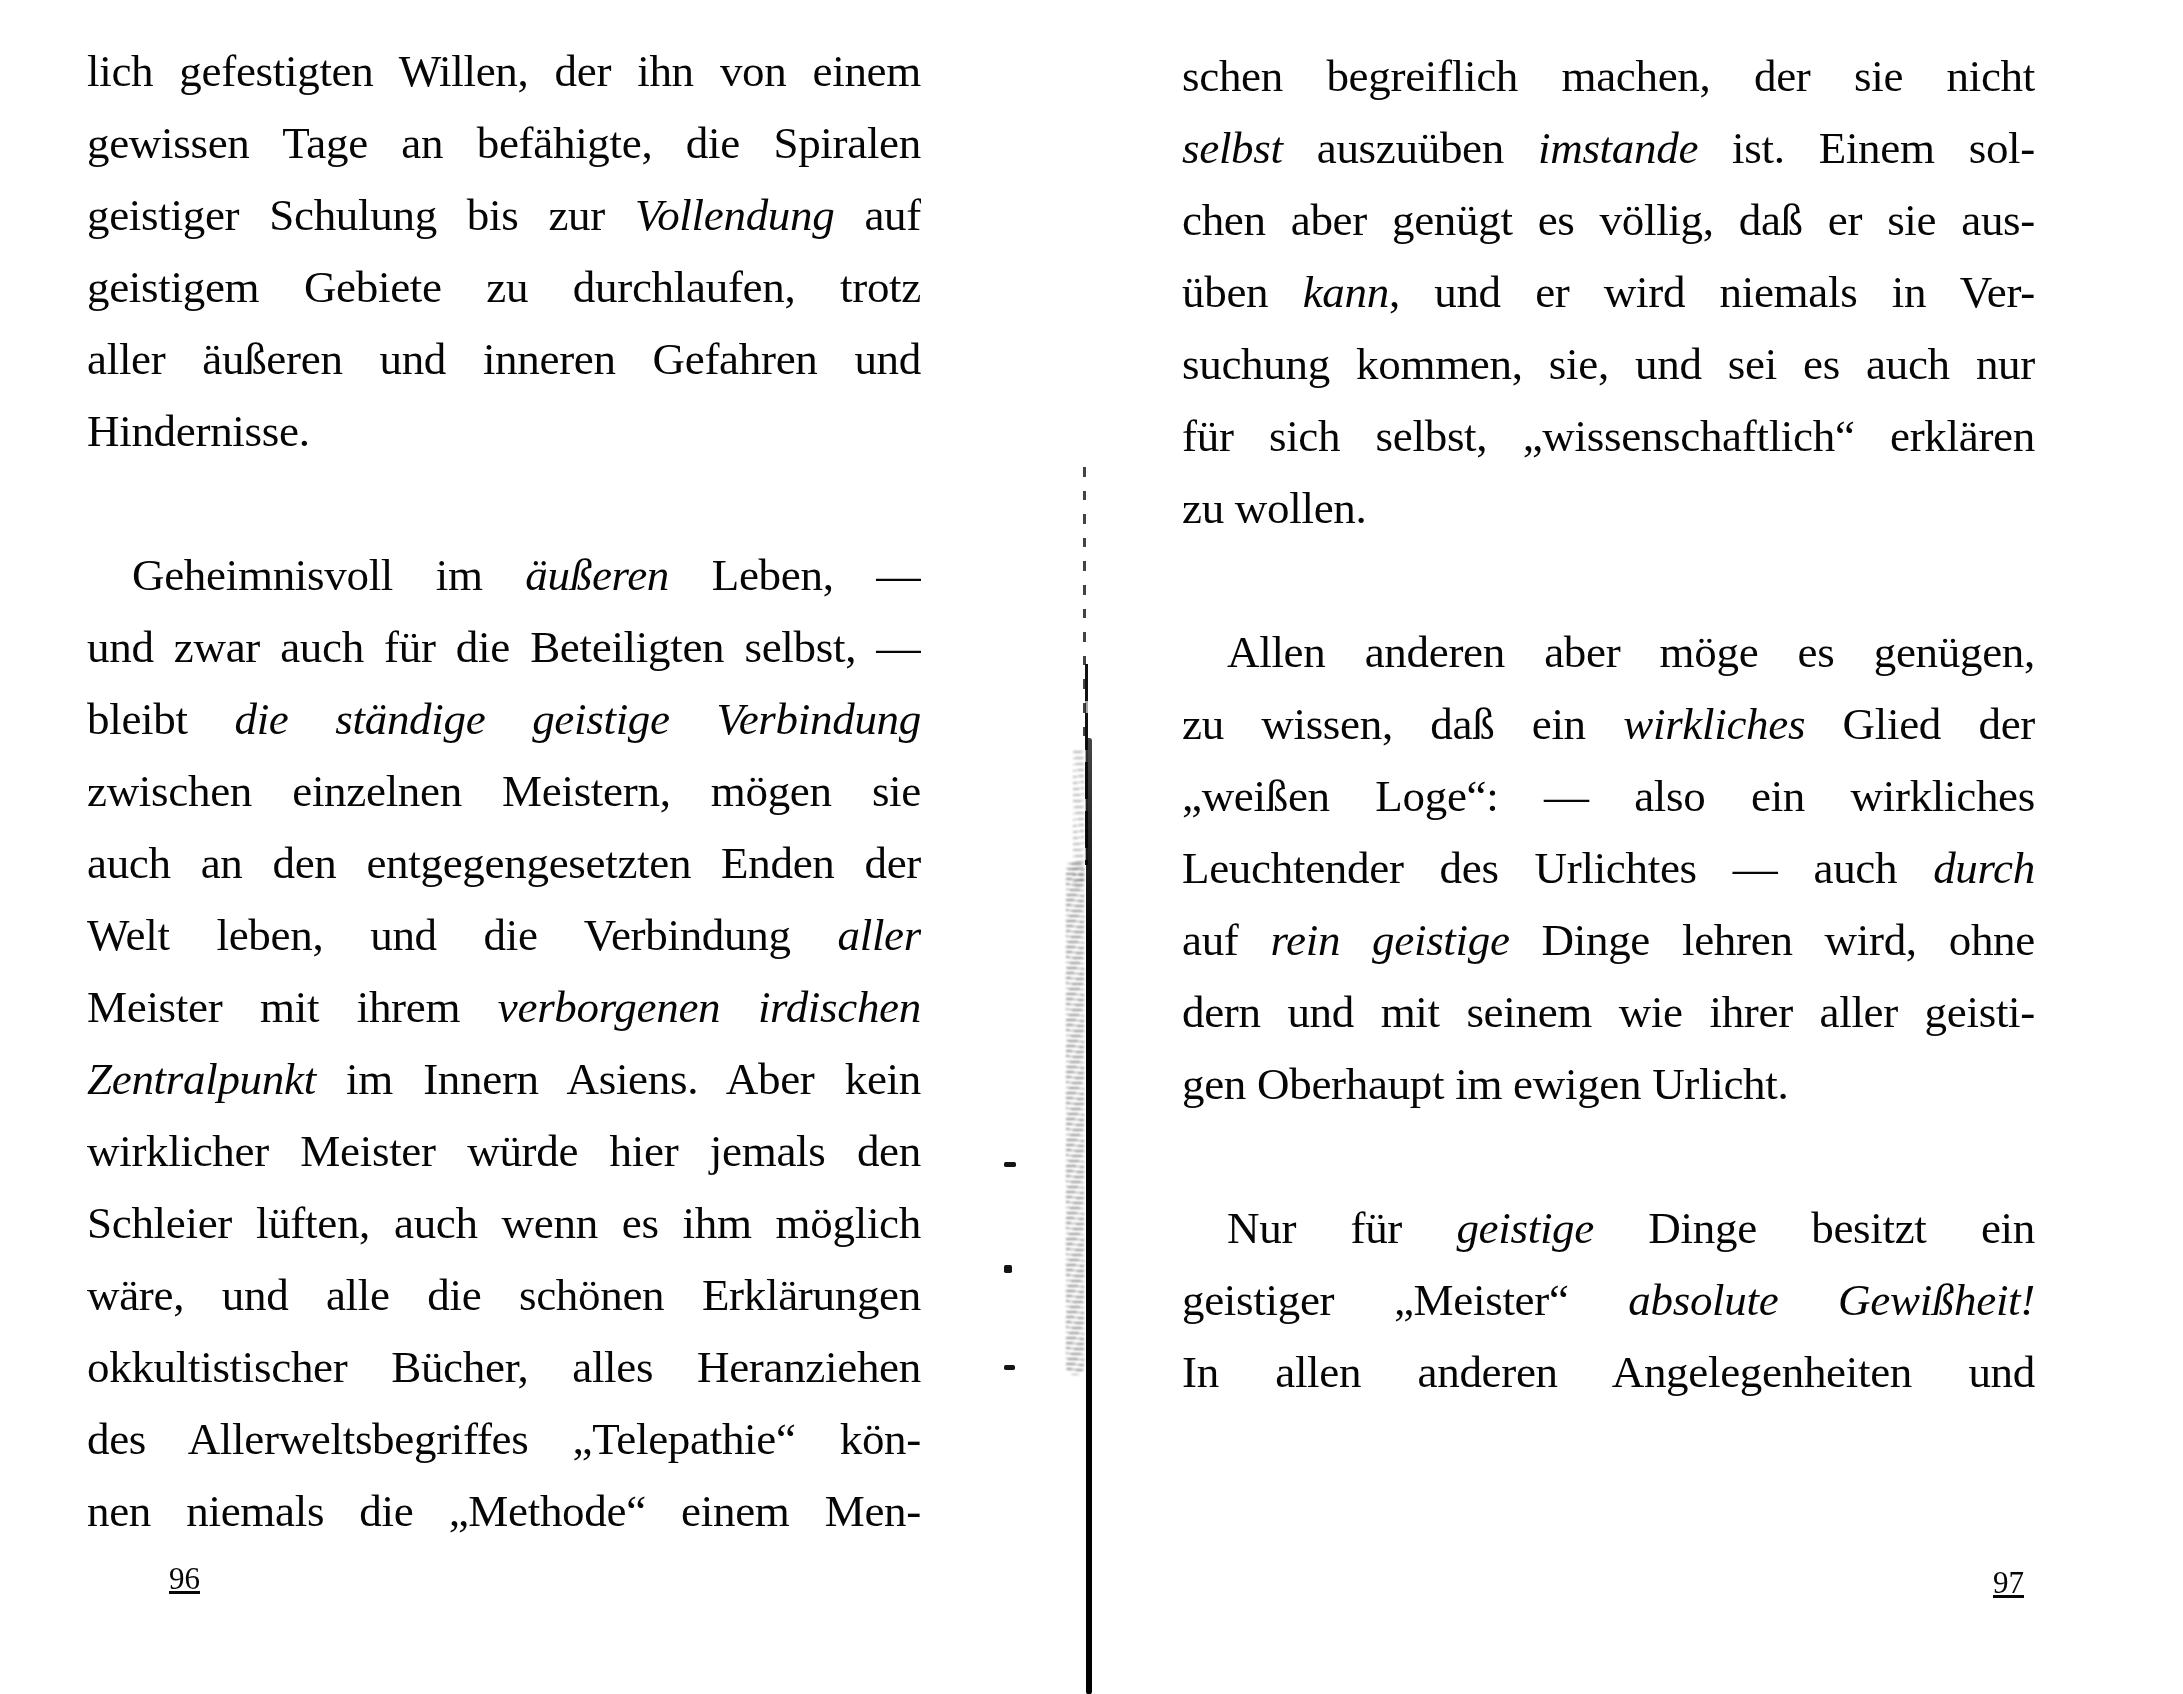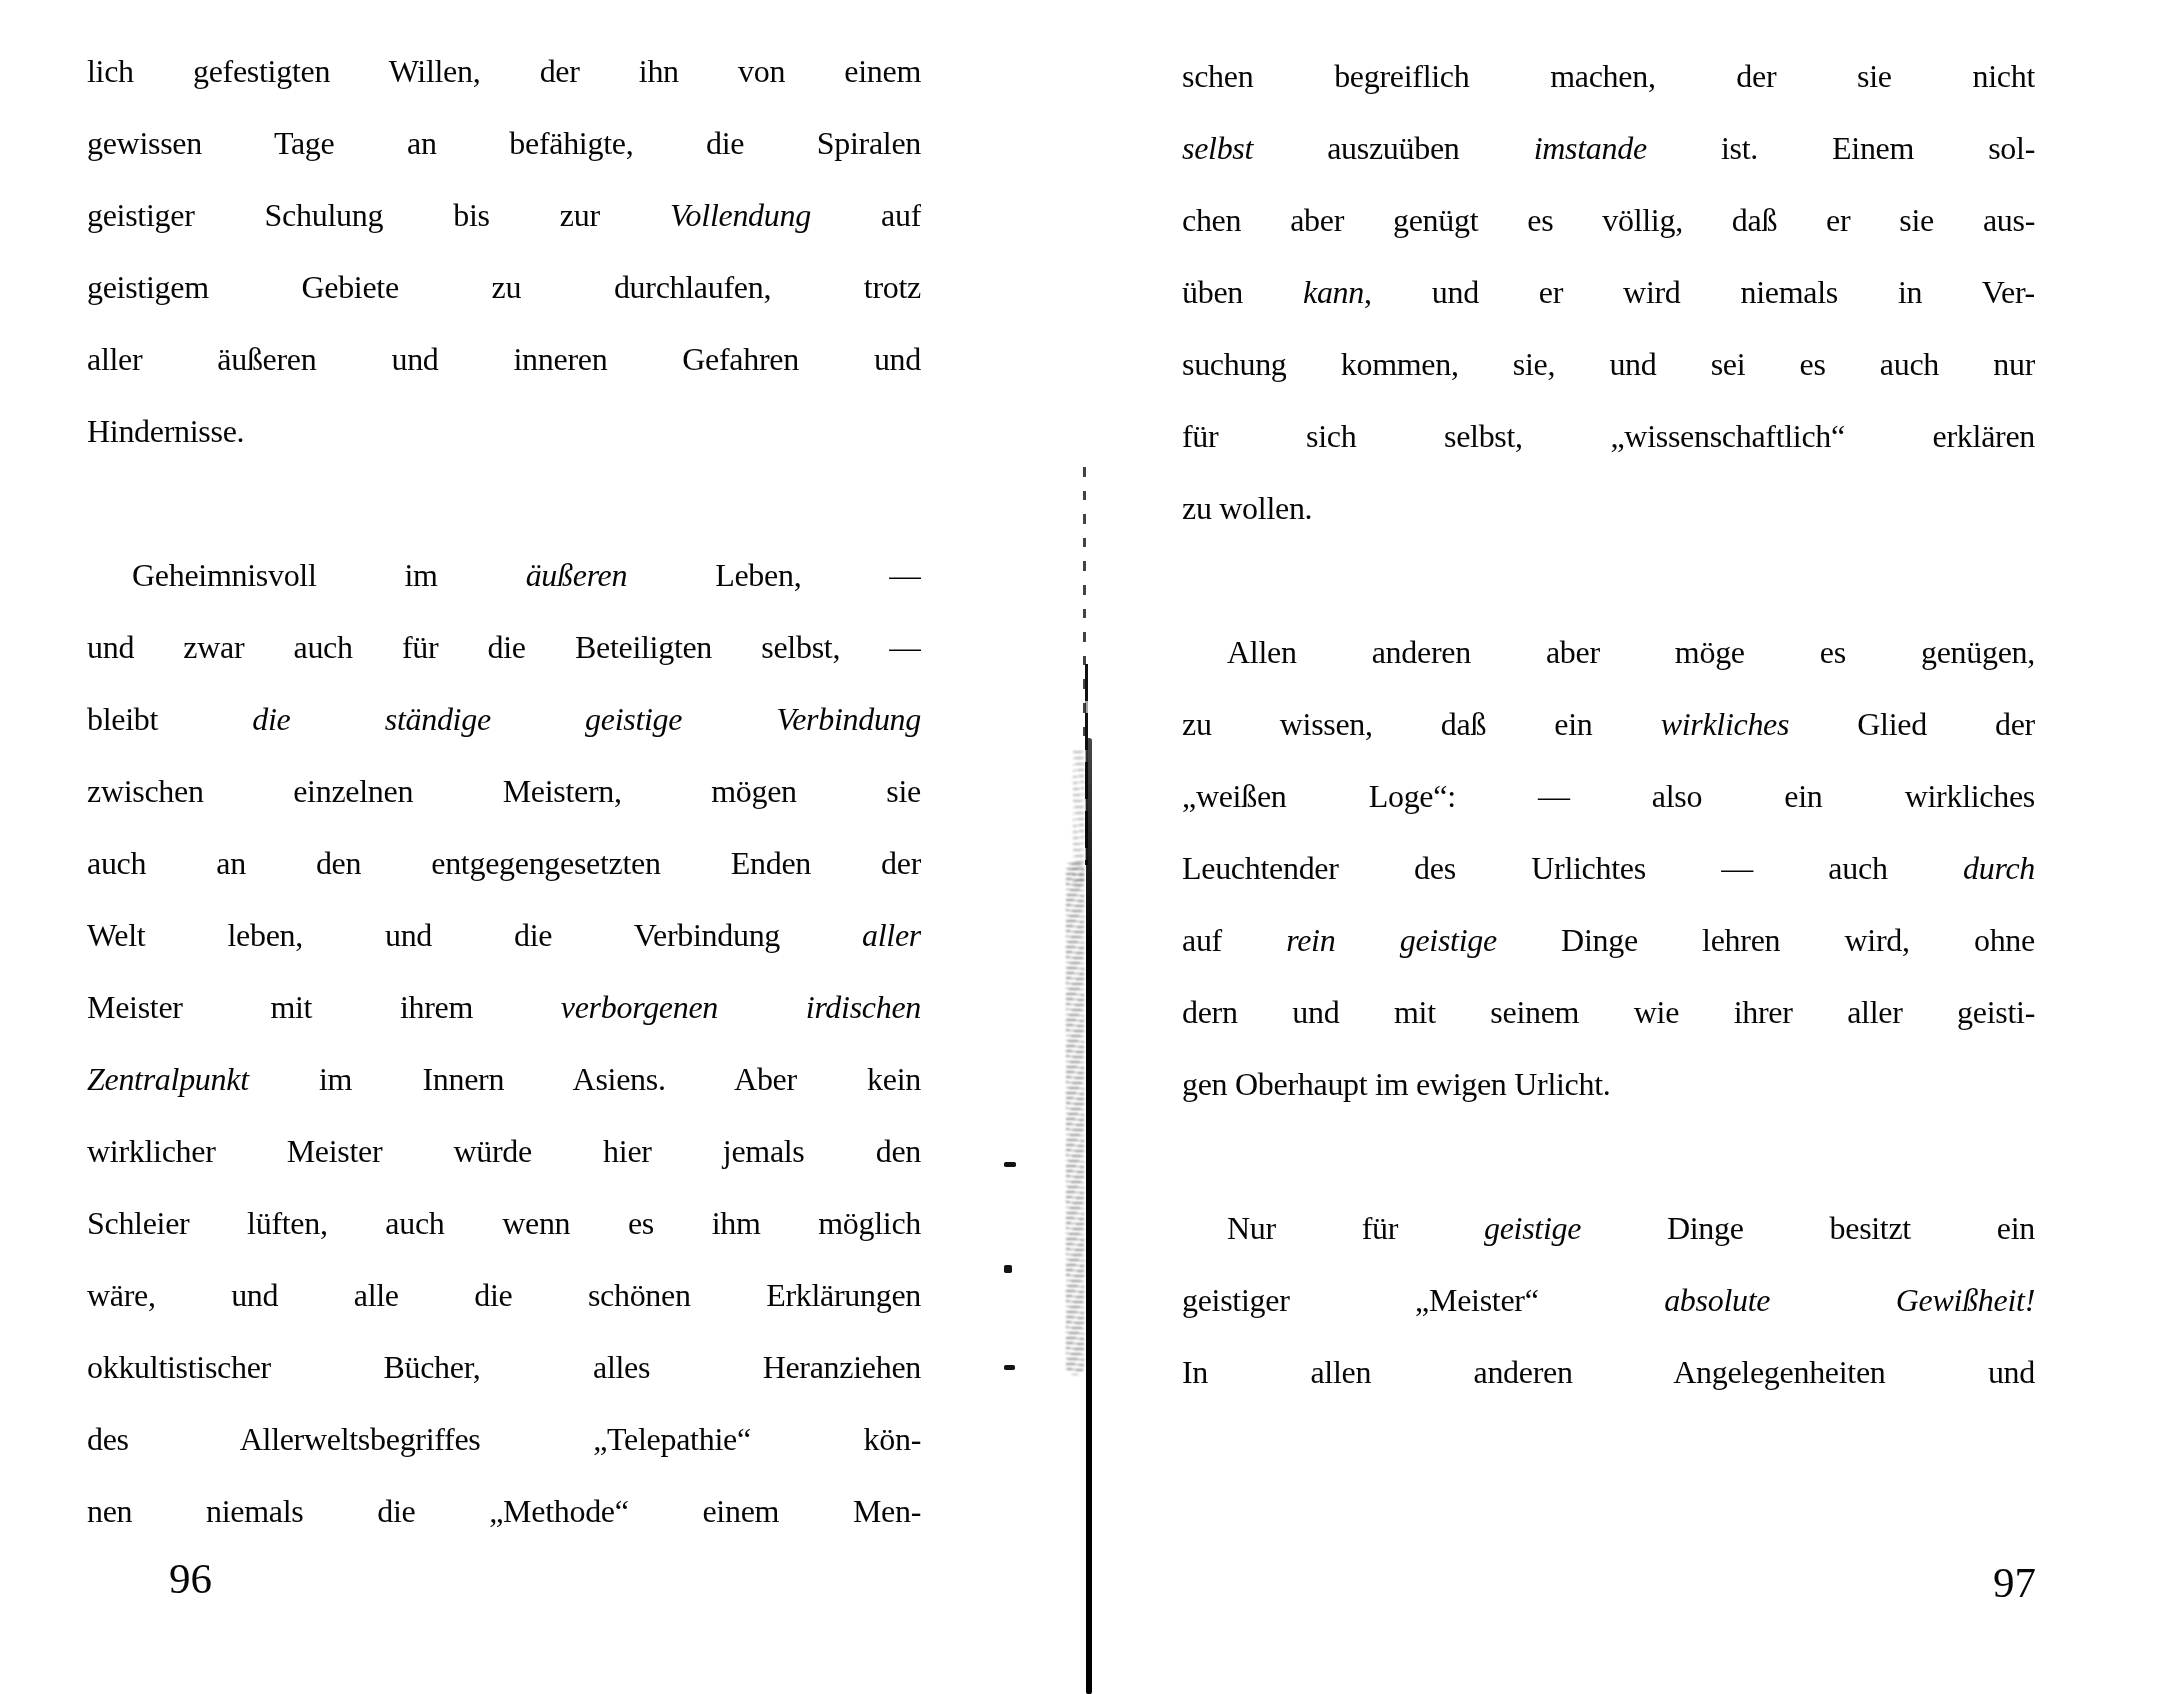--- a/index.html
+++ b/index.html
@@ -17,39 +17,40 @@
   }
   .text-column {
     position: absolute;
   }
   .col-left  { left: 87px;  top: 35px; width: 834px; }
   .col-right { left: 1182px; top: 40px; width: 853px; }
 
   .line {
     height: 72px;
     line-height: 72px;
-    font-size: 32px;
+    font-size: 45px;
     letter-spacing: -0.3px;
     text-align: justify;
     text-align-last: justify;
     overflow: hidden;
     white-space: normal;
   }
   .line.nojust {
     text-align: right;
     text-align-last: left;
   }
   .line.indent { padding-left: 45px; }
   .line.para-start { margin-top: 72px; }
   .it { font-style: italic; }
 
   .page-number {
     position: absolute;
-    font-size: 43px;
+    font-size: 31px;
     line-height: 52px;
+    text-decoration: underline;
   }
   .pn-96 { left: 169px;  top: 1553px; }
   .pn-97 { left: 1993px; top: 1557px; }
 
   
   .gutter-dashes {
     position: absolute;
     left: 1083px; top: 467px;
     width: 2.6px; height: 273px;
     background: repeating-linear-gradient(to bottom, #222 0 9.6px, transparent 9.6px 23.6px);

